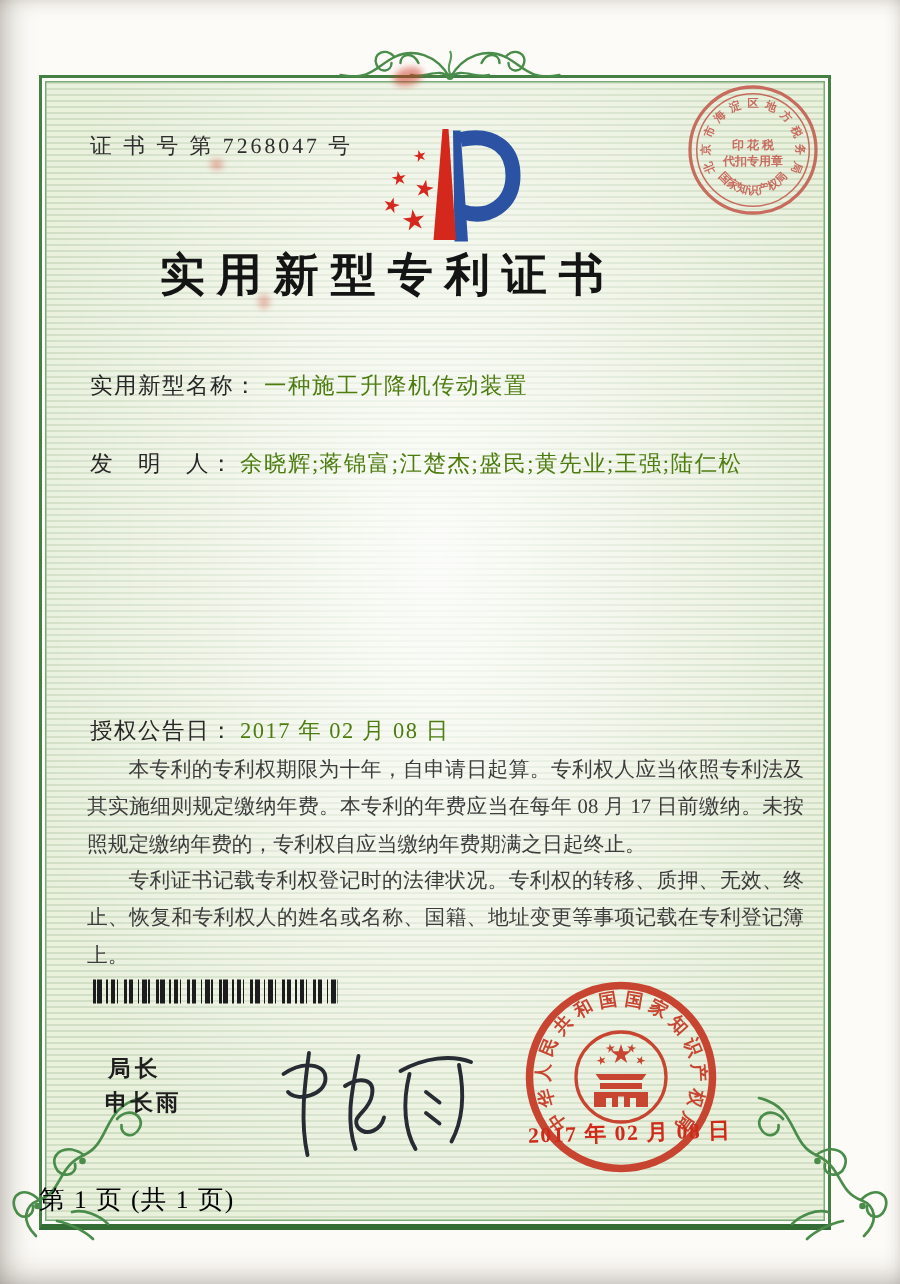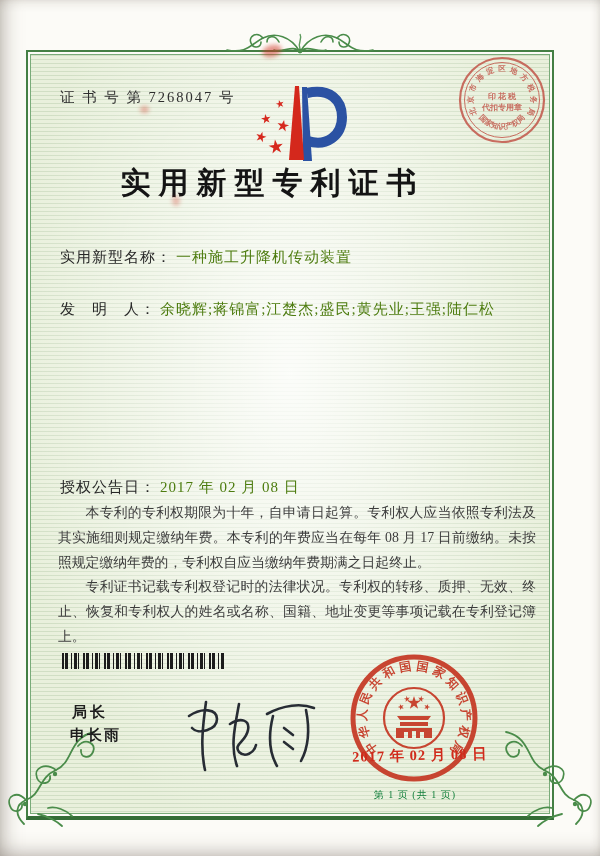--- a/index.html
+++ b/index.html
@@ -11,41 +11,41 @@
                    inset 0 10px 14px -12px rgba(110,100,90,.3);}
   .frame{position:absolute;left:26px;top:50px;width:528px;height:770px;
          border:2px solid #447f44;border-bottom:4px solid #346c36;box-sizing:border-box;}
   .frame-inner{position:absolute;inset:2px;border:1px solid #79ab79;
          background:
            radial-gradient(ellipse at 50% 42%, rgba(255,255,255,.85) 0%, rgba(255,255,255,.25) 55%, rgba(255,255,255,0) 78%),
            repeating-linear-gradient(180deg, rgba(122,160,112,.22) 0 1px, rgba(122,160,112,0) 1px 4px),
            #e9f0dc;}
   .abs{position:absolute;}
   .cert-number{left:60px;top:88px;font-size:14.5px;letter-spacing:2px;color:#2e2e2e;}
-  .title{left:32px;top:163px;width:481px;text-align:center;font-size:30px;font-weight:700;
+  .title{left:18px;top:163px;width:481px;text-align:center;font-size:30px;font-weight:700;
          letter-spacing:8px;color:#141414;}
   .field{left:60px;width:470px;font-size:15px;color:#272727;letter-spacing:1px;white-space:nowrap;}
   .fvalue{margin-left:4px;color:#4d7c0f;}
   .body-text{left:58px;top:501px;width:478px;font-size:13.8px;line-height:24.8px;
              color:#3c3c3c;text-align:justify;}
   .body-text p{margin:0;text-indent:2em;}
   .barcode{left:62px;top:653px;width:163px;height:16px;
            background:repeating-linear-gradient(90deg,#1c1c1c 0 2px,transparent 2px 3px,
              #1c1c1c 3px 6px,transparent 6px 9px,#1c1c1c 9px 10px,transparent 10px 12px,
              #1c1c1c 12px 15px,transparent 15px 16px,#1c1c1c 16px 17px,transparent 17px 21px);}
   .director-title{left:72px;top:703px;font-size:15px;font-weight:700;color:#1e1e1e;
                   font-family:"Liberation Sans","DejaVu Sans",sans-serif;letter-spacing:3px;}
   .director-name{left:70px;top:726px;font-size:15px;font-weight:700;color:#1e1e1e;
                  font-family:"Liberation Sans","DejaVu Sans",sans-serif;letter-spacing:2px;}
   .signature{left:172px;top:686px;}
   .seal{left:348px;top:652px;opacity:.92;}
   .tax-stamp{left:454px;top:52px;opacity:.85;}
   .date-stamp{left:352px;top:746px;font-size:14.5px;color:#d02a1b;letter-spacing:1px;
               transform:rotate(-1.5deg);font-weight:600;}
-  .footer{left:26px;top:788px;width:430px;text-align:right;font-size:10px;color:#15803d;letter-spacing:1px;}
+  .footer{left:26px;top:788px;width:430px;text-align:left;font-size:17px;color:#000000;letter-spacing:1px;}
   .flourish{pointer-events:none;}
   .smudge{position:absolute;border-radius:50%;filter:blur(2px);}
   .sm1{left:262px;top:45px;width:20px;height:12px;background:rgba(205,45,30,.5);transform:rotate(-15deg);}
   .sm2{left:140px;top:106px;width:9px;height:7px;background:rgba(205,45,30,.35);}
   .sm3{left:172px;top:196px;width:8px;height:10px;background:rgba(205,45,30,.3);}
   svg text{font-family:"Liberation Serif","DejaVu Serif",serif;font-weight:700;}
 </style>
 </head>
 <body>
 

